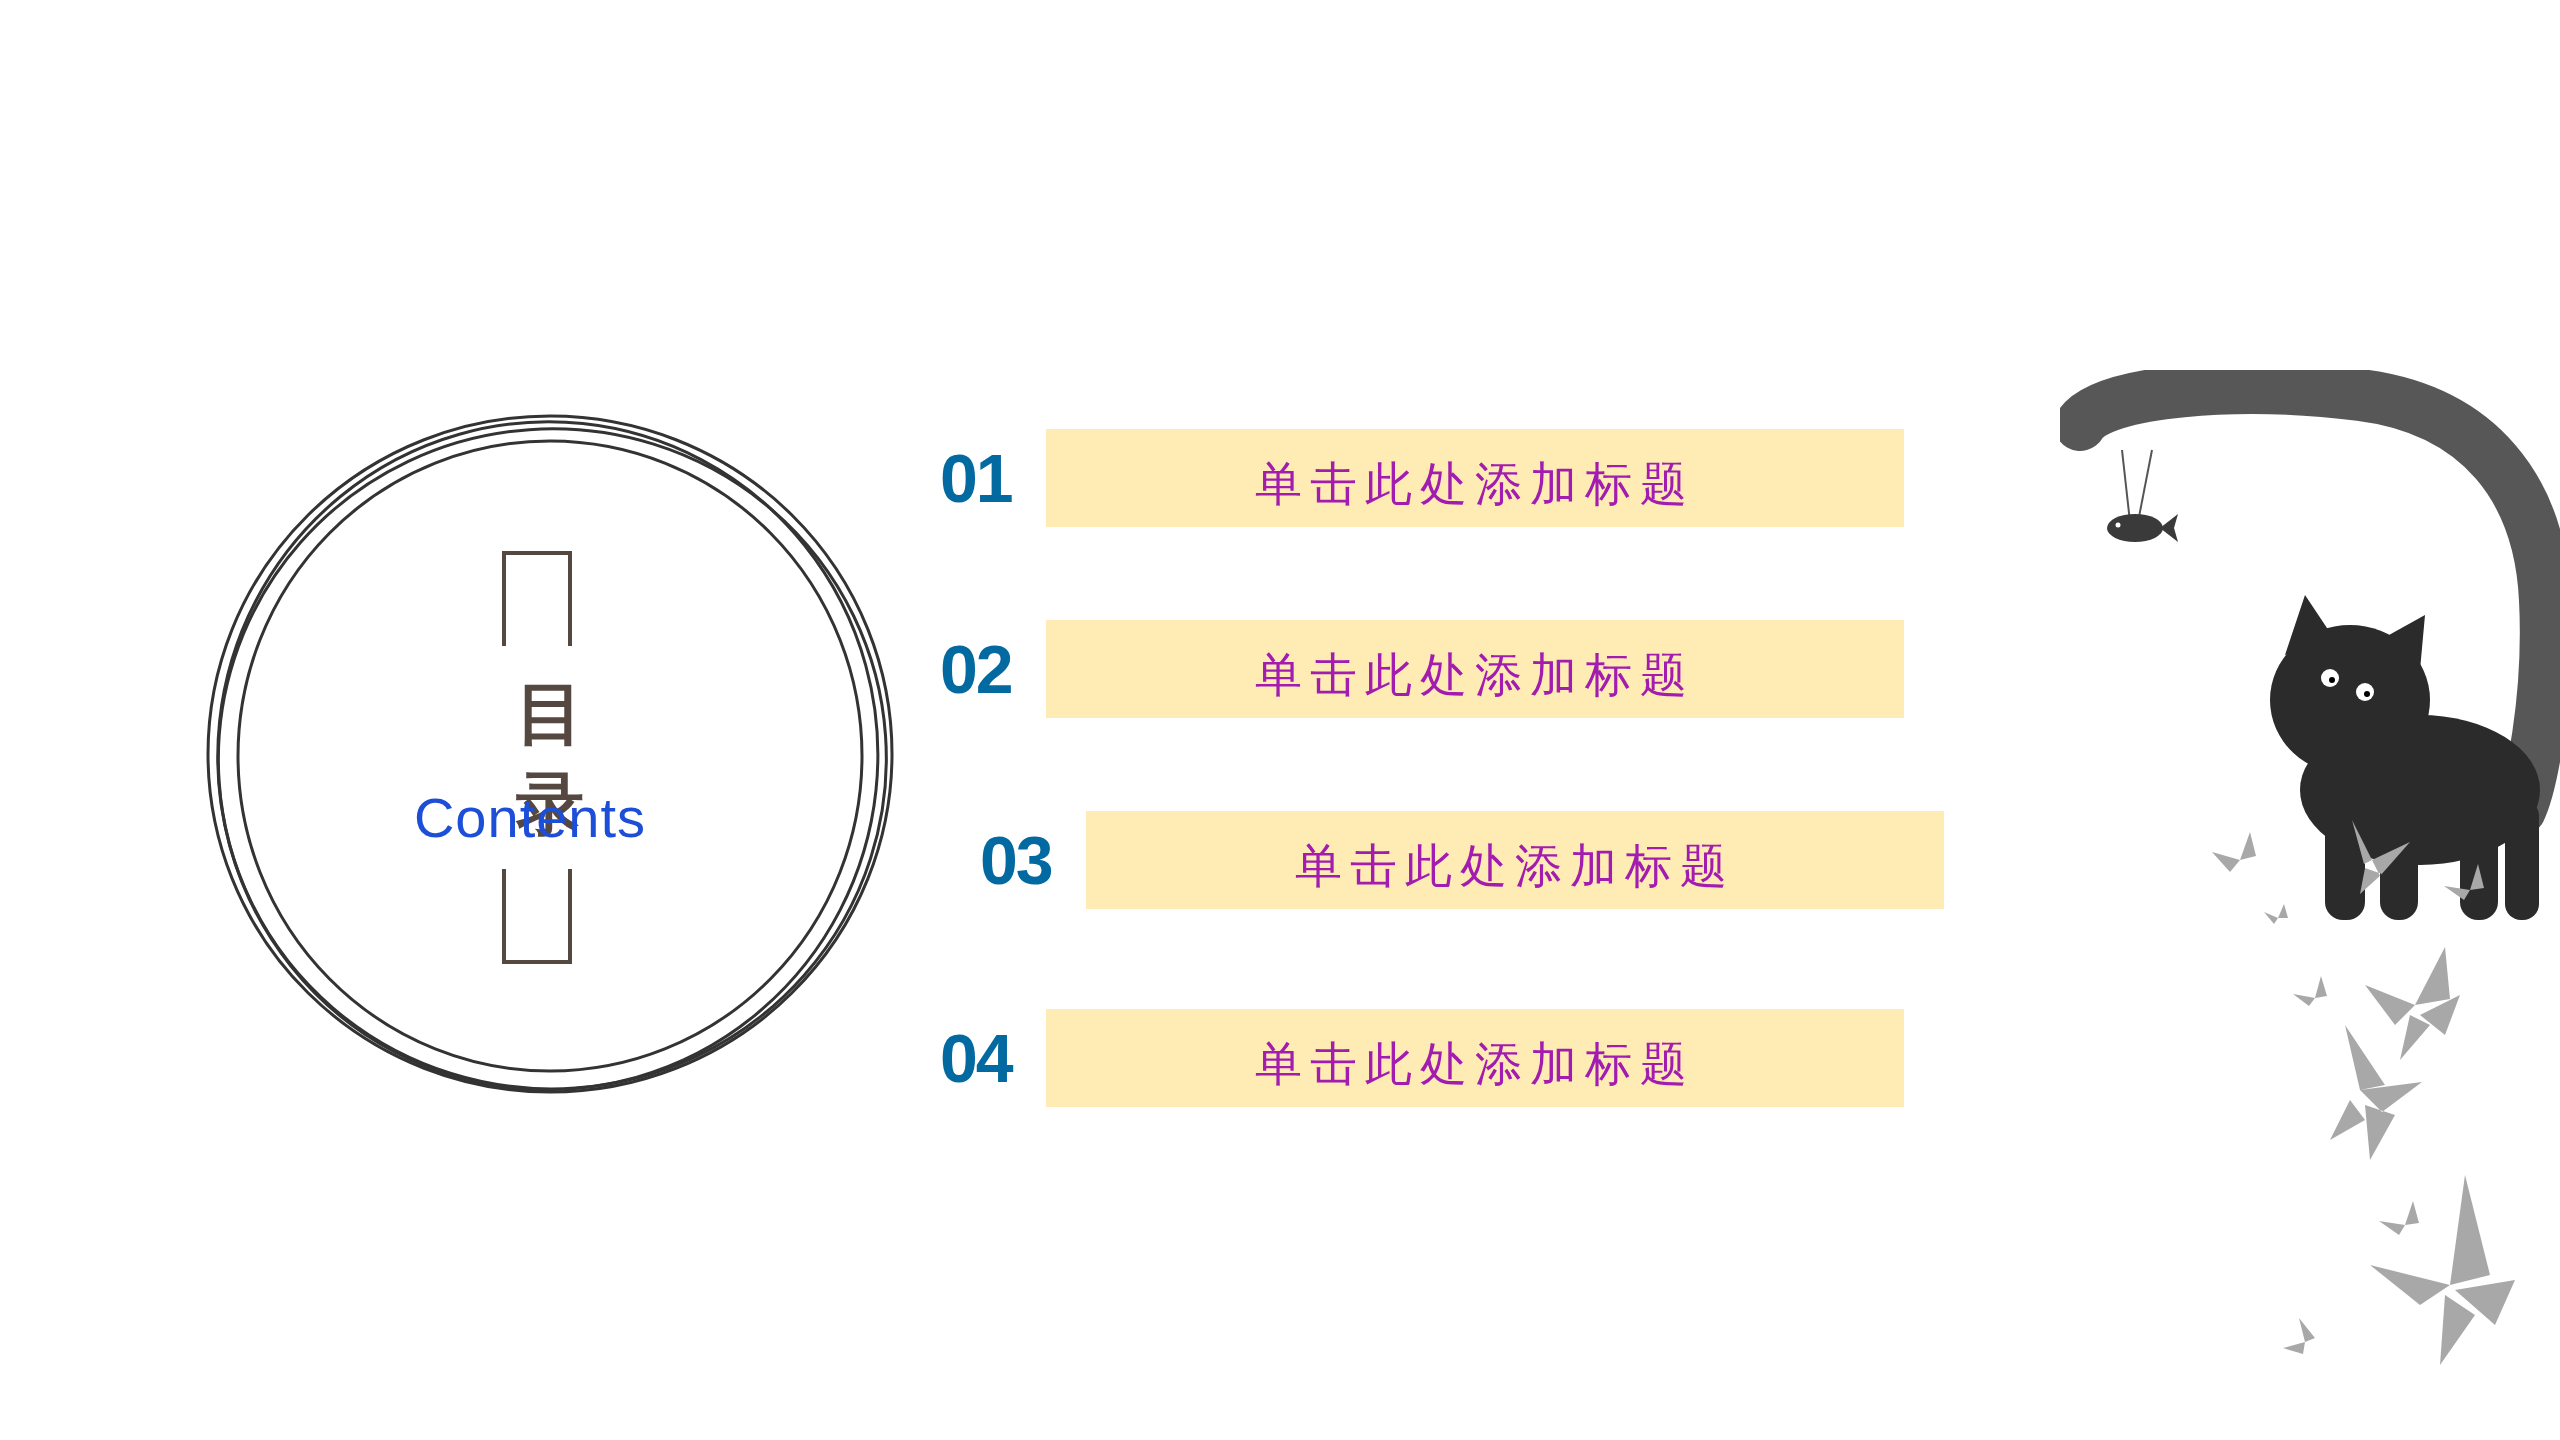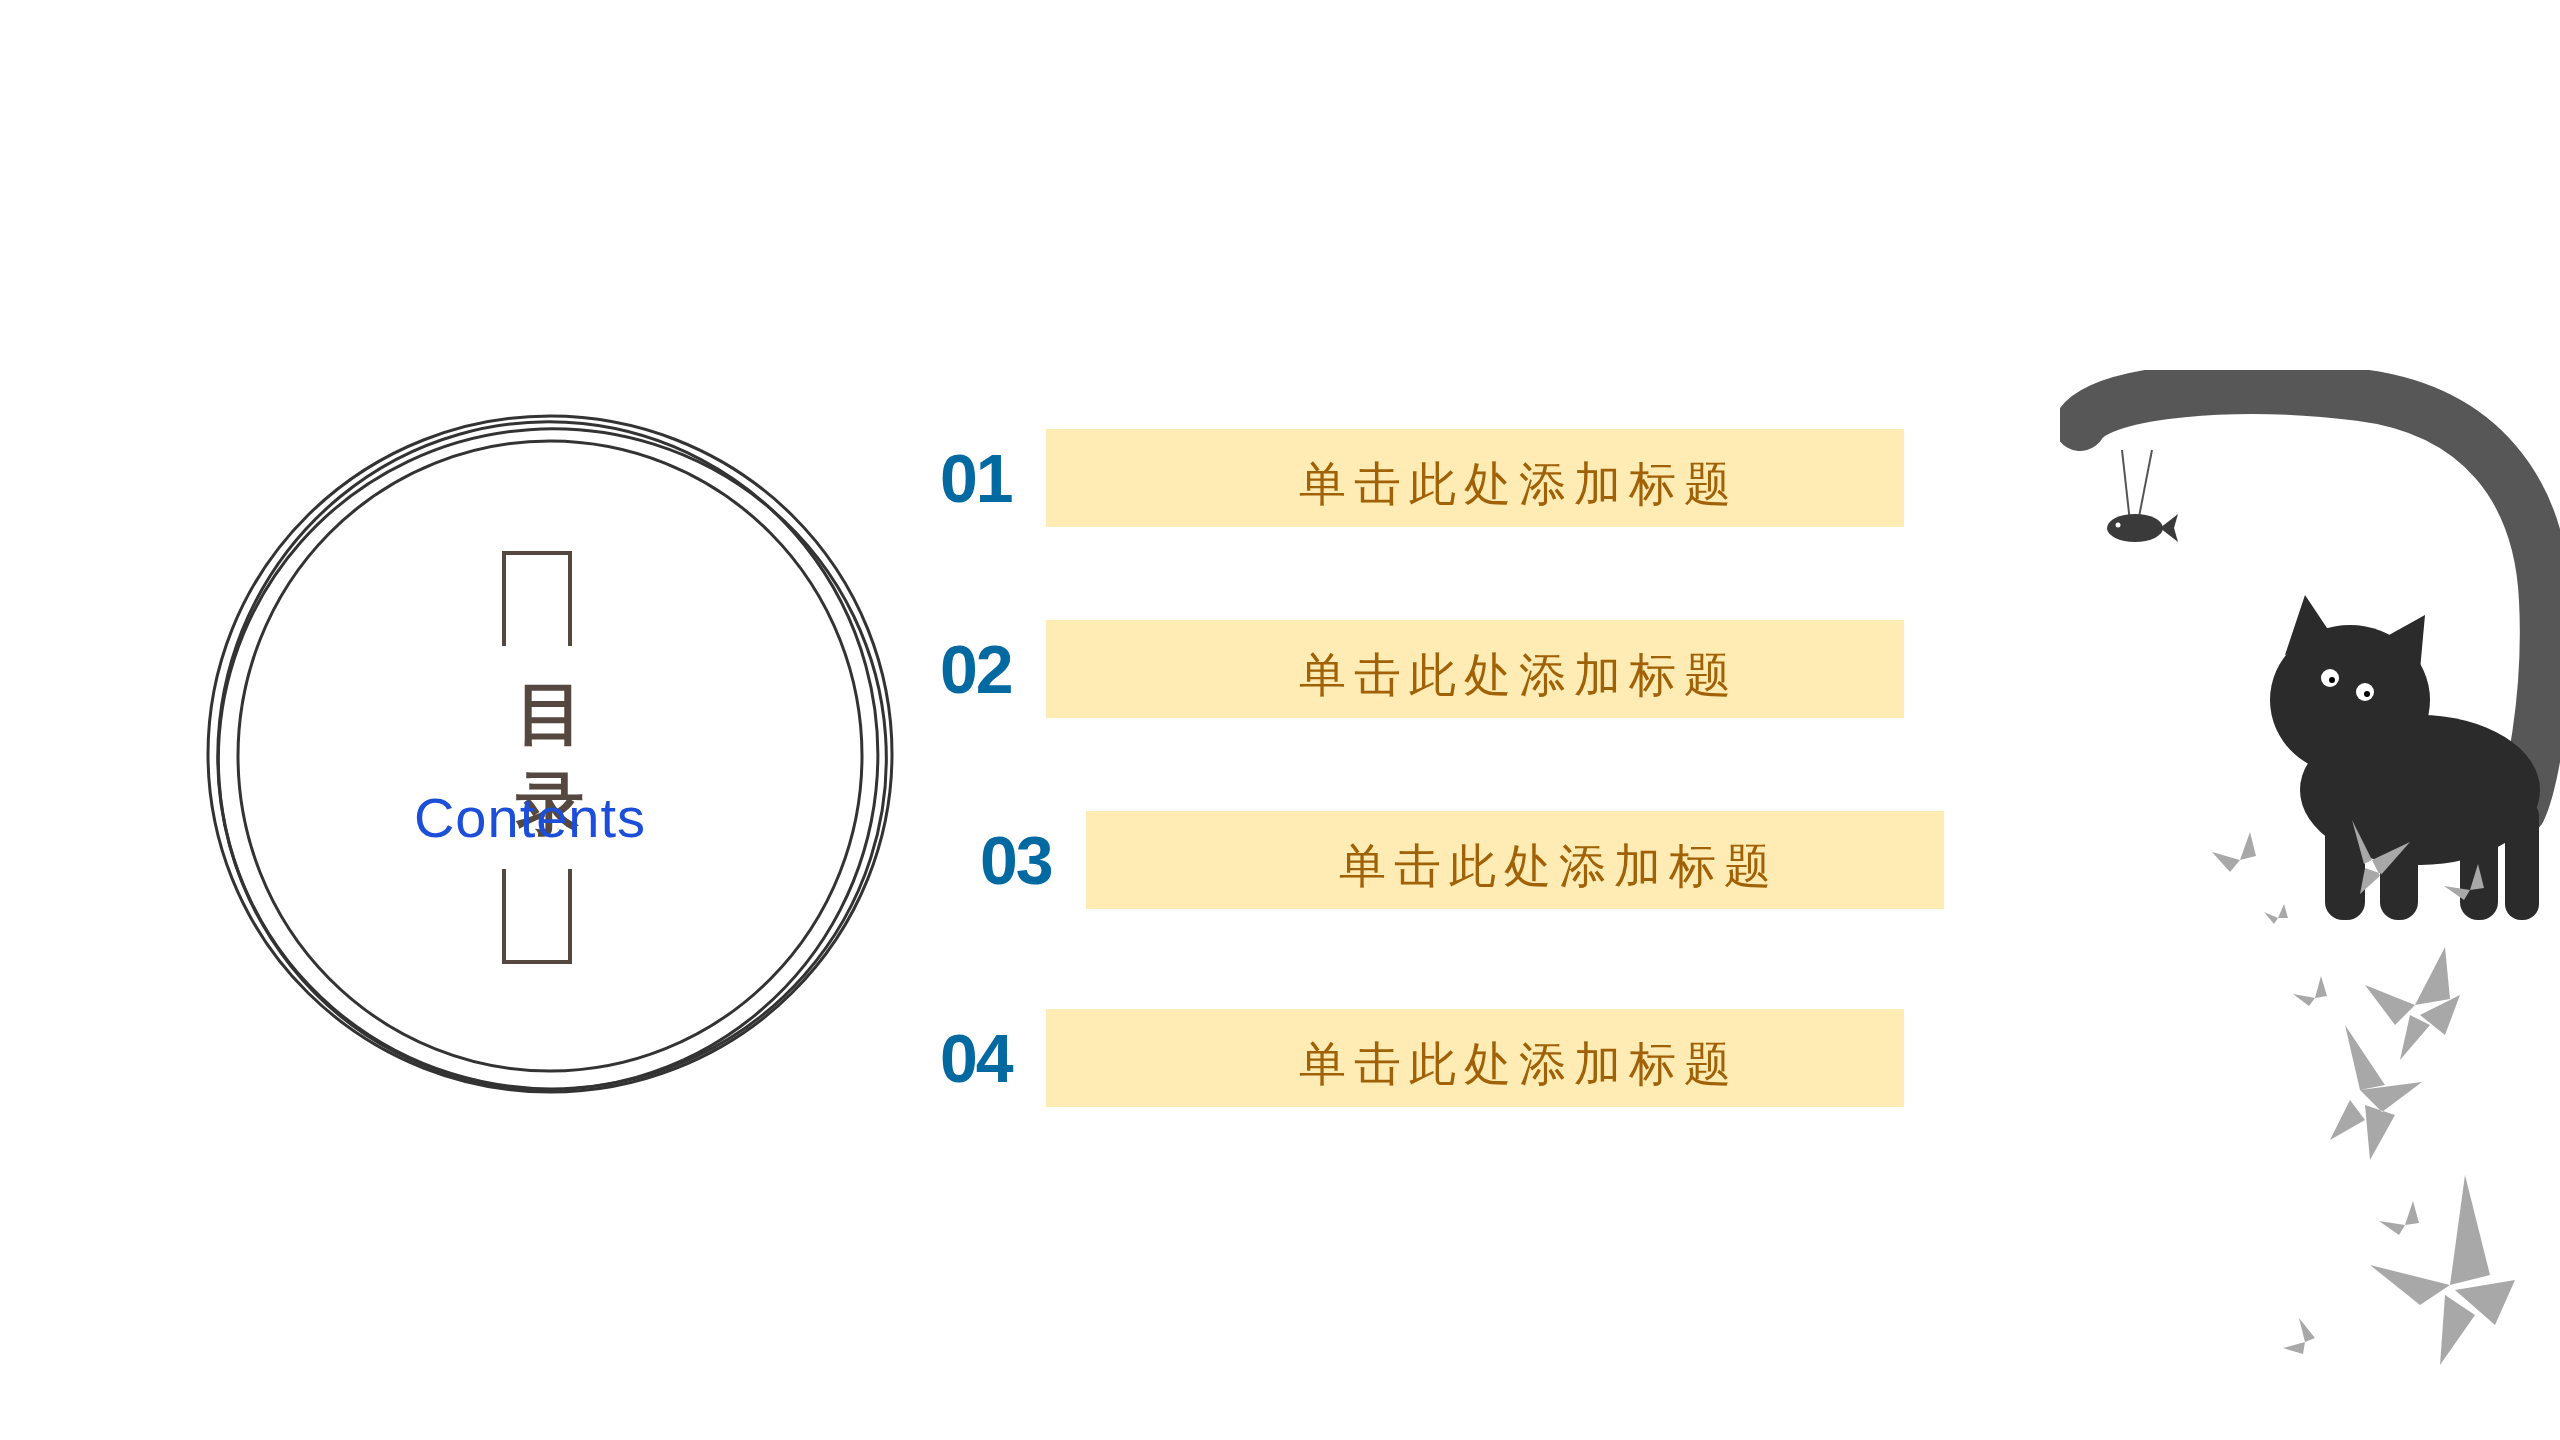--- a/index.html
+++ b/index.html
@@ -12,21 +12,21 @@
   .bracket.bottom { left: 502px; top: 869px; width: 70px; height: 95px; border-top: none; }
 
   .toc-title { position: absolute; left: 400px; top: 668px; width: 300px; text-align: center;
     font-family: "DejaVu Serif", serif; font-weight: bold; font-size: 68px; color: #554840; letter-spacing: 60px; padding-left: 60px; box-sizing: border-box; line-height: 90px; }
   .toc-sub { position: absolute; left: 380px; top: 783px; width: 300px; text-align: center;
     font-family: Liberation Sans, sans-serif; font-size: 56px; color: #1d4ed8; line-height: 70px; letter-spacing: 1px; }
 
   .item { position: absolute; left: 940px; width: 970px; height: 100px; }
   .item .num { position: absolute; left: 0; top: 4px; width: 96px; font-family: "Liberation Sans", sans-serif; font-weight: bold; font-size: 68px; color: #0369a1; line-height: 90px; letter-spacing: -2px; }
   .item .bar { position: absolute; left: 106px; top: 0; width: 858px; height: 98px; background: #FFECB5; }
-  .item .bar span { display: block; width: 100%; text-align: center; font-size: 47px; color: #a16207; line-height: 98px; letter-spacing: 8px; padding-top: 6px; padding-left: 44px; }
+  .item .bar span { display: block; width: 100%; text-align: center; font-size: 47px; color: #a21caf; line-height: 98px; letter-spacing: 8px; padding-top: 6px; }
 
   .illustration { position: absolute; left: 2060px; top: 370px; width: 500px; height: 1000px; }
 </style>
 </head>
 <body>
 
 <div>
   <div class="emblem">
     <svg width="700" height="700" viewBox="0 0 700 700">
       <g fill="none" stroke="#333333" stroke-width="3">

